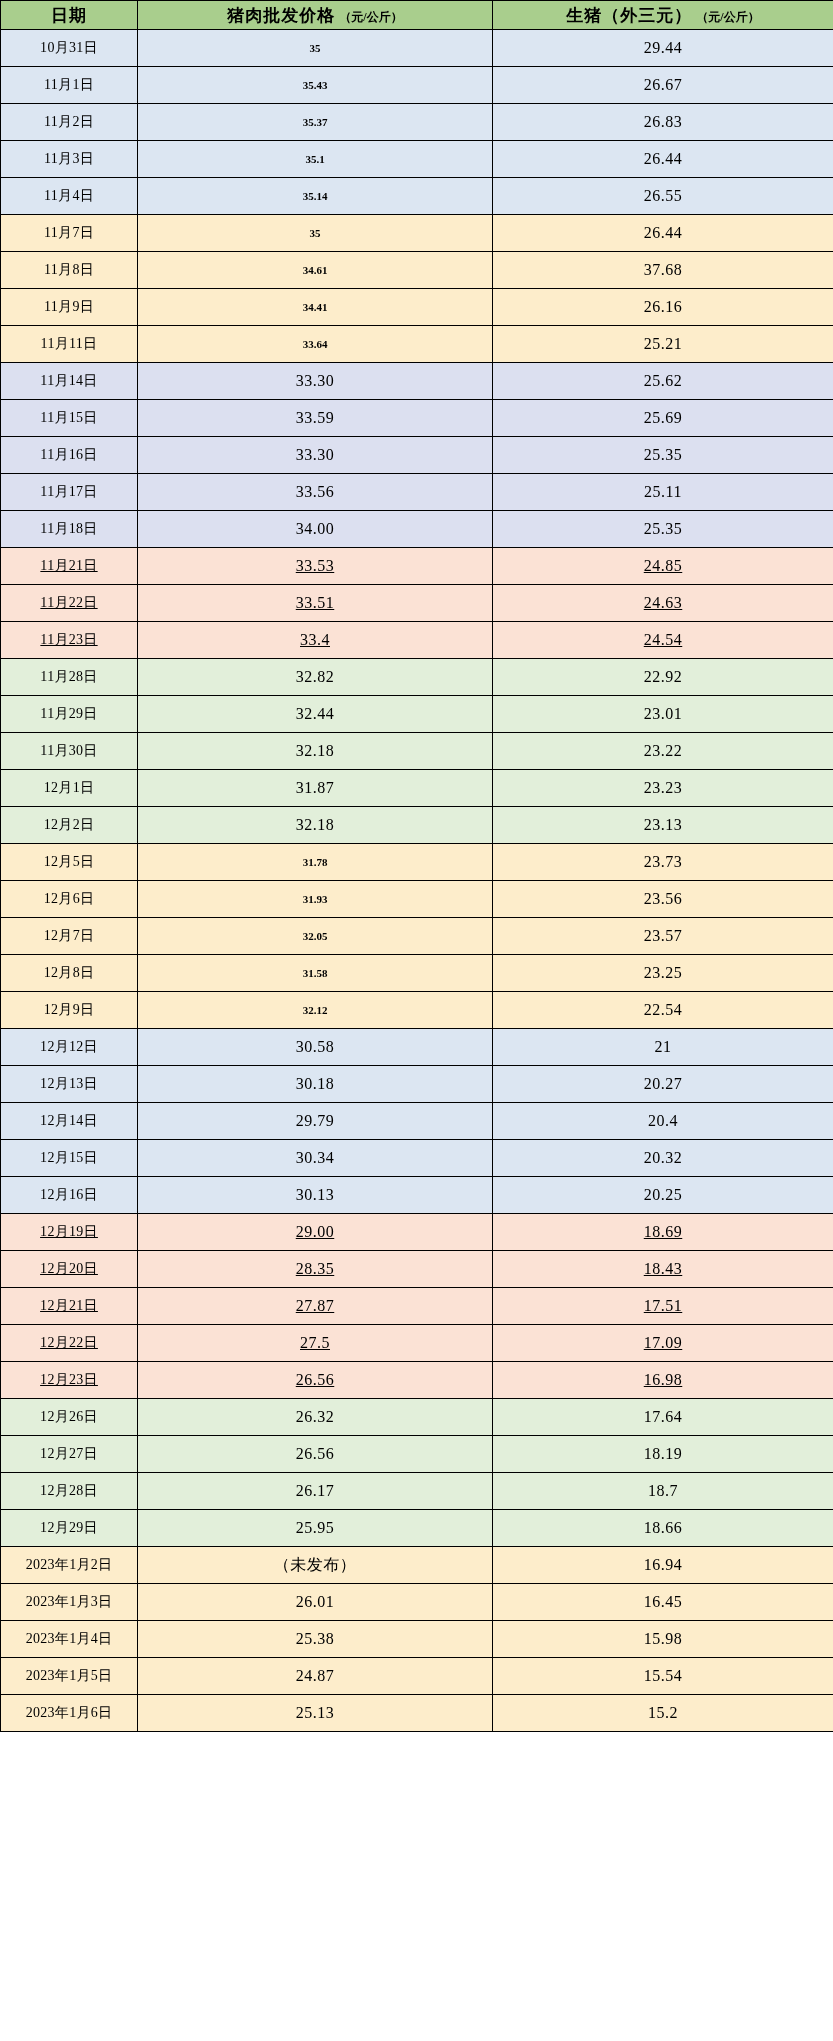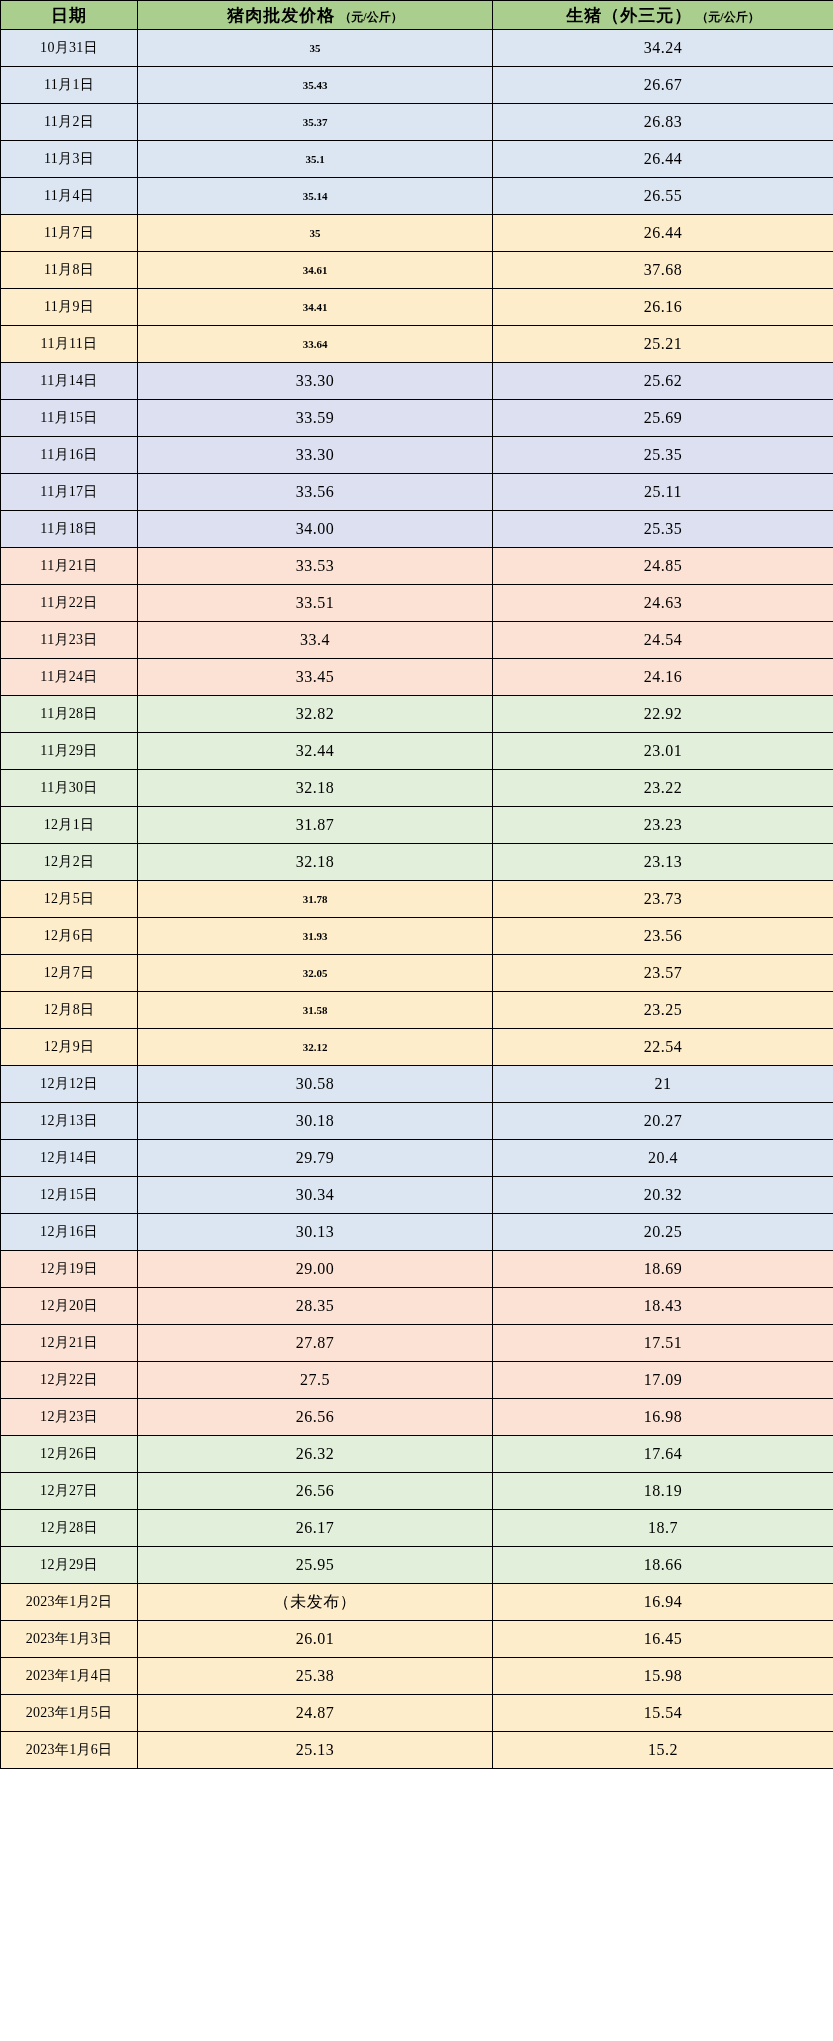--- a/index.html
+++ b/index.html
@@ -46,21 +46,21 @@
 
   tbody tr{height:36px;}
   tbody td{height:36px;font-size:16px;letter-spacing:0.5px;}
   tbody td.date{font-size:14px;letter-spacing:0.3px;}
   tbody td.bold{font-weight:700;letter-spacing:0;font-size:11px;}
 
   
   tr.band-blue     td{background:#DCE6F2;}
   tr.band-cream    td{background:#FDEDCB;}
   tr.band-lavender td{background:#DCE0F0;}
-  tr.band-peach    td{background:#FBE2D5;}
+  tr.band-peach    td{background:#FBE2D5;text-decoration:underline;}
   tr.band-green    td{background:#E2EFDA;}
 </style>
 </head>
 <body>
 
 <table id="price-table">
   <colgroup>
     <col class="c-date">
     <col class="c-pork">
     <col class="c-hog">
@@ -75,21 +75,21 @@
       </th>
       <th>
         <span class="main">生猪（外三元）</span><span class="unit">（元/公斤）</span>
       </th>
     </tr>
   </thead>
   <tbody id="table-body">
       <tr class="band-blue">
         <td class="date">10月31日</td>
         <td class="pork bold">35</td>
-        <td class="hog">34.24</td>
+        <td class="hog">29.44</td>
       </tr>
       <tr class="band-blue">
         <td class="date">11月1日</td>
         <td class="pork bold">35.43</td>
         <td class="hog">26.67</td>
       </tr>
       <tr class="band-blue">
         <td class="date">11月2日</td>
         <td class="pork bold">35.37</td>
         <td class="hog">26.83</td>
@@ -157,25 +157,20 @@
       <tr class="band-peach">
         <td class="date">11月22日</td>
         <td class="pork">33.51</td>
         <td class="hog">24.63</td>
       </tr>
       <tr class="band-peach">
         <td class="date">11月23日</td>
         <td class="pork">33.4</td>
         <td class="hog">24.54</td>
       </tr>
-      <tr class="band-peach">
-        <td class="date">11月24日</td>
-        <td class="pork">33.45</td>
-        <td class="hog">24.16</td>
-      </tr>
       <tr class="band-green">
         <td class="date">11月28日</td>
         <td class="pork">32.82</td>
         <td class="hog">22.92</td>
       </tr>
       <tr class="band-green">
         <td class="date">11月29日</td>
         <td class="pork">32.44</td>
         <td class="hog">23.01</td>
       </tr>

